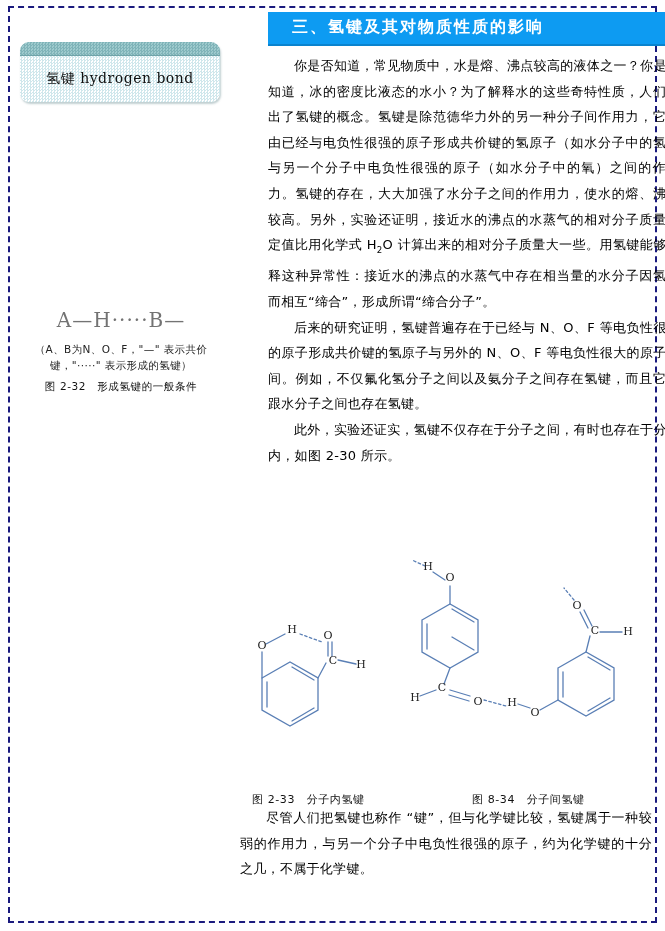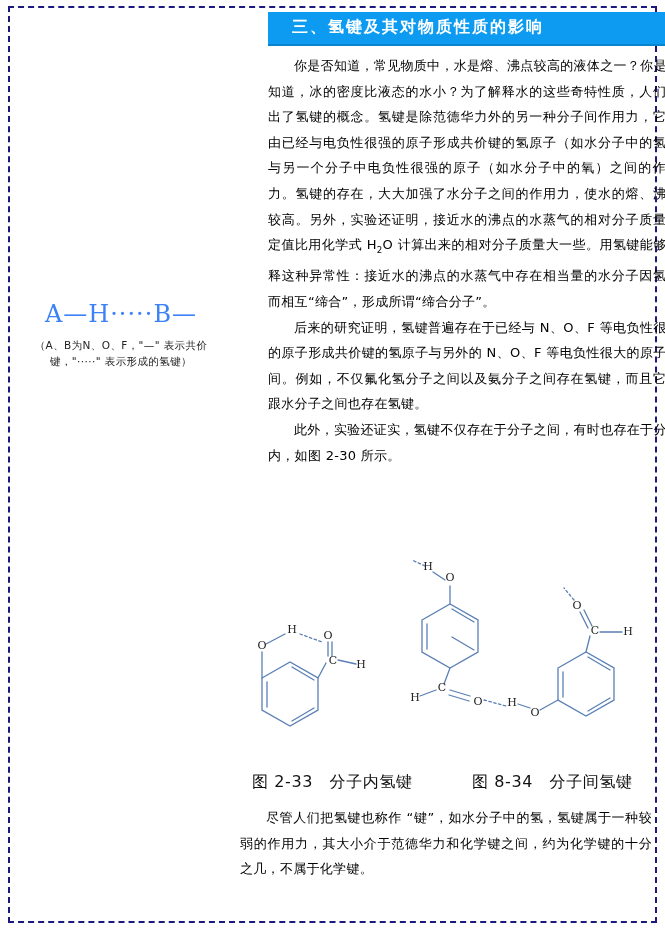--- a/index.html
+++ b/index.html
@@ -70,24 +70,25 @@
   
   .fig232 {
     position: absolute;
     left: 10px;
     top: 300px;
     width: 222px;
     text-align: center;
   }
   .fig232-formula {
     font-family: "DejaVu Serif", "Liberation Serif", serif;
-    font-size: 24px;
-    color: #3b82f6;
+    font-size: 20px;
+    color: #737373;
     letter-spacing: 1px;
     white-space: nowrap;
+    margin-top: 8px;
   }
   .fig232-note {
     margin-top: 9px;
     font-size: 10.5px;
     line-height: 1.55;
     color: #222;
     text-align: center;
     letter-spacing: 0.4px;
   }
   .fig232-caption {
@@ -139,46 +140,58 @@
   .mol-svg { display: block; }
   .fig-captions {
     position: absolute;
     left: 240px;
     top: 772px;
     width: 415px;
     height: 18px;
   }
   .fig-cap {
     position: absolute;
-    font-size: 16px;
+    font-size: 11px;
     color: #111;
     letter-spacing: 0.6px;
     white-space: nowrap;
+    margin-top: 20px;
   }
   .fig-cap.left  { left: 12px;  }
   .fig-cap.right { left: 232px; }
 
   .closing-text {
     position: absolute;
     left: 240px;
     top: 798px;
     width: 412px;
   }
 </style>
 </head>
 <body>
 
 <div id="page">
 
   <div class="page-border"></div>
 
+  <div class="left-col">
+
+    <div class="term-box">
+      <div class="term-box-bar"></div>
+      <div class="term-box-body">
+        <span class="term-text">氢键 hydrogen bond</span>
+      </div>
+    </div>
+
+  </div>
 
   <div class="fig232">
     <div class="fig232-formula">A—H·····B—</div>
     <div class="fig232-note">（A、B为N、O、F，"—" 表示共价键，"·····" 表示形成的氢键）</div>
+    <div class="fig232-caption">图 2-32　形成氢键的一般条件</div>
   </div>
 
   <div class="right-col">
 
     <div class="section-header">三、氢键及其对物质性质的影响</div>
 
     <div class="body-text">
       <p><span>你是否知道，常见物质中，水是熔、沸点较高的液体之一？你是否知道，冰的密度比液态的水小？为了解释水的这些奇特性质，人们提出了氢键的概念。氢键是除范德华力外的另一种分子间作用力，它是由已经与电负性很强的原子形成共价键的氢原子（如水分子中的氢）与另一个分子中电负性很强的原子（如水分子中的氧）之间的作用力。氢键的存在，大大加强了水分子之间的作用力，使水的熔、沸点较高。另外，实验还证明，接近水的沸点的水蒸气的相对分子质量测定值比用化学式 H</span><sub>2</sub><span>O 计算出来的相对分子质量大一些。用氢键能够解释这种异常性：接近水的沸点的水蒸气中存在相当量的水分子因氢键而相互“缔合”，形成所谓“缔合分子”。</span></p>
       <p>后来的研究证明，氢键普遍存在于已经与 N、O、F 等电负性很大的原子形成共价键的氢原子与另外的 N、O、F 等电负性很大的原子之间。例如，不仅氟化氢分子之间以及氨分子之间存在氢键，而且它们跟水分子之间也存在氢键。</p>
       <p>此外，实验还证实，氢键不仅存在于分子之间，有时也存在于分子内，如图 2-30 所示。</p>
@@ -275,16 +288,16 @@
       </g>
     </svg>
   </div>
 
   <div class="fig-captions">
     <span class="fig-cap left">图 2-33　分子内氢键</span>
     <span class="fig-cap right">图 8-34　分子间氢键</span>
   </div>
 
   <div class="closing-text body-text">
-    <p>尽管人们把氢键也称作 “键”，如水分子中的氢，氢键属于一种较弱的作用力，其大小介于范德华力和化学键之间，约为化学键的十分之几，不属于化学键。</p>
+    <p>尽管人们把氢键也称作 “键”，但与化学键比较，氢键属于一种较弱的作用力，与另一个分子中电负性很强的原子，约为化学键的十分之几，不属于化学键。</p>
   </div>
 
 </div>
 
 </body></html>

